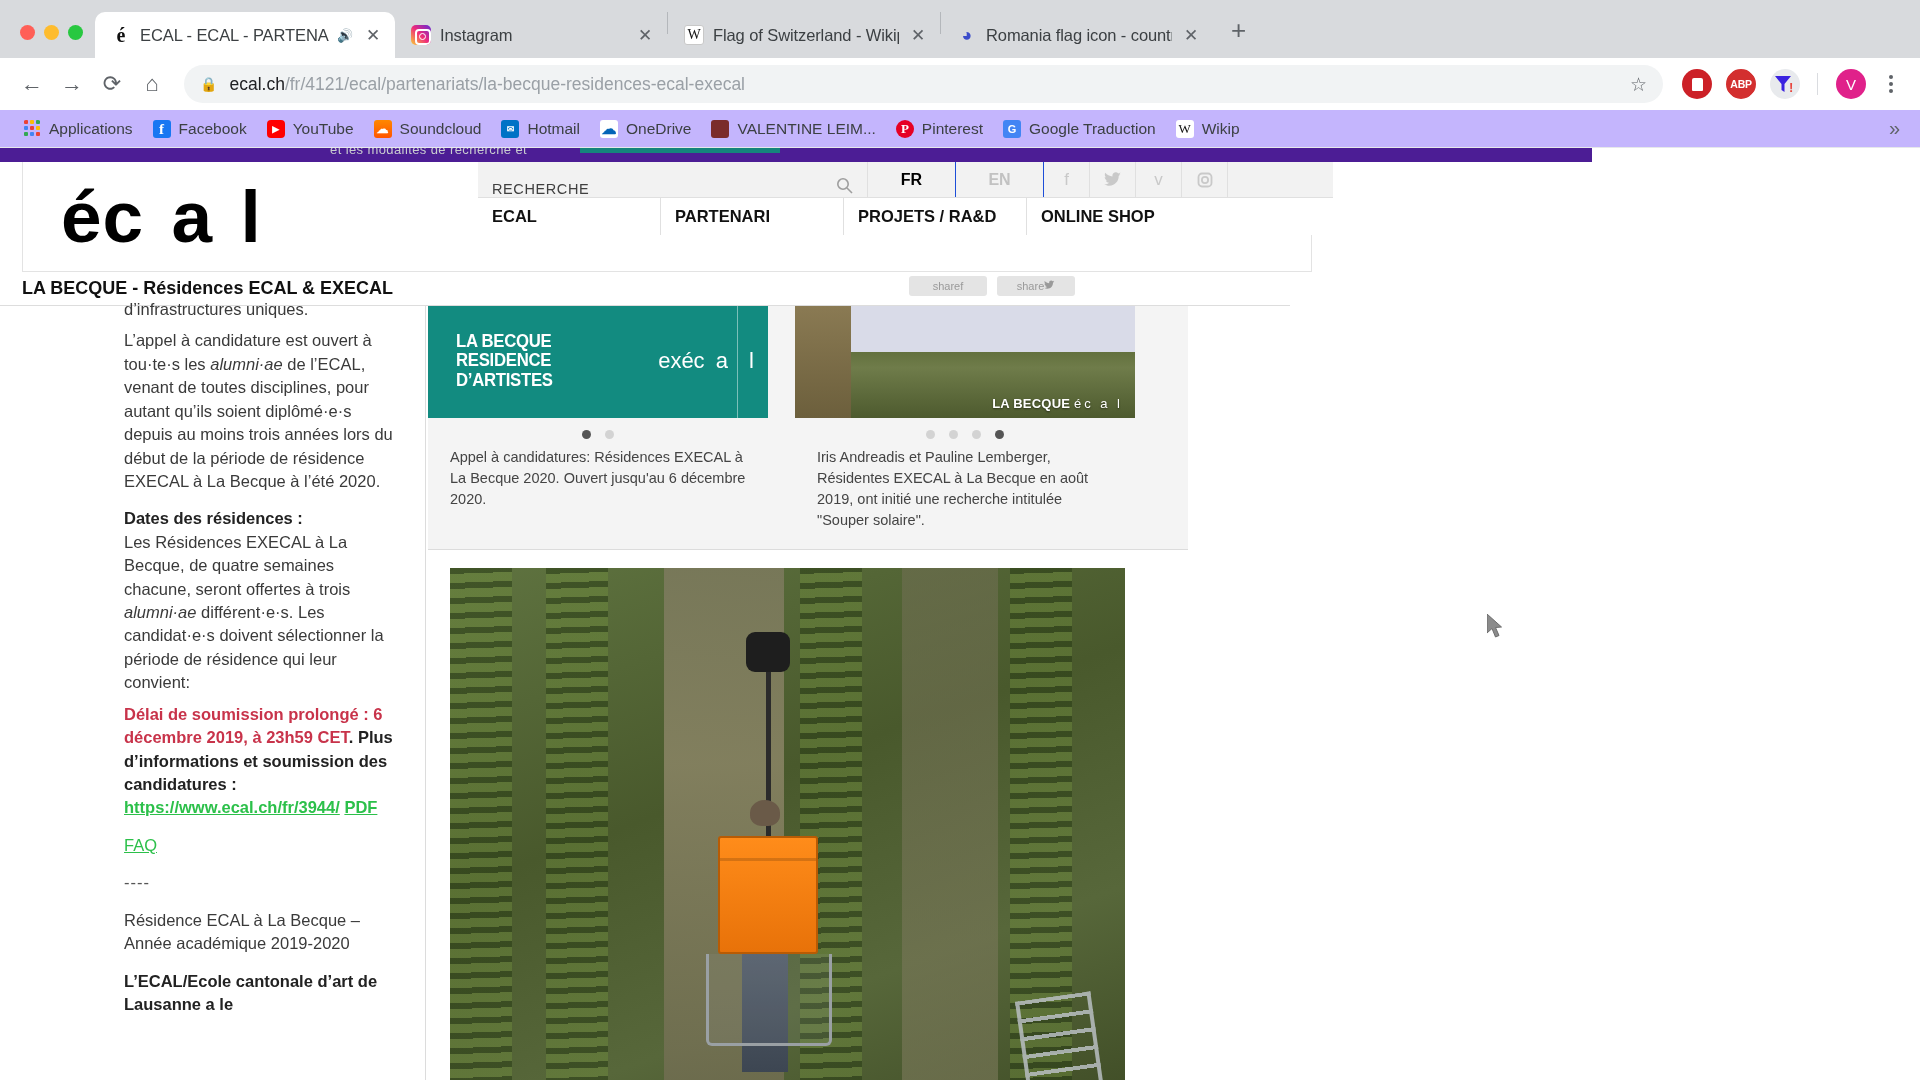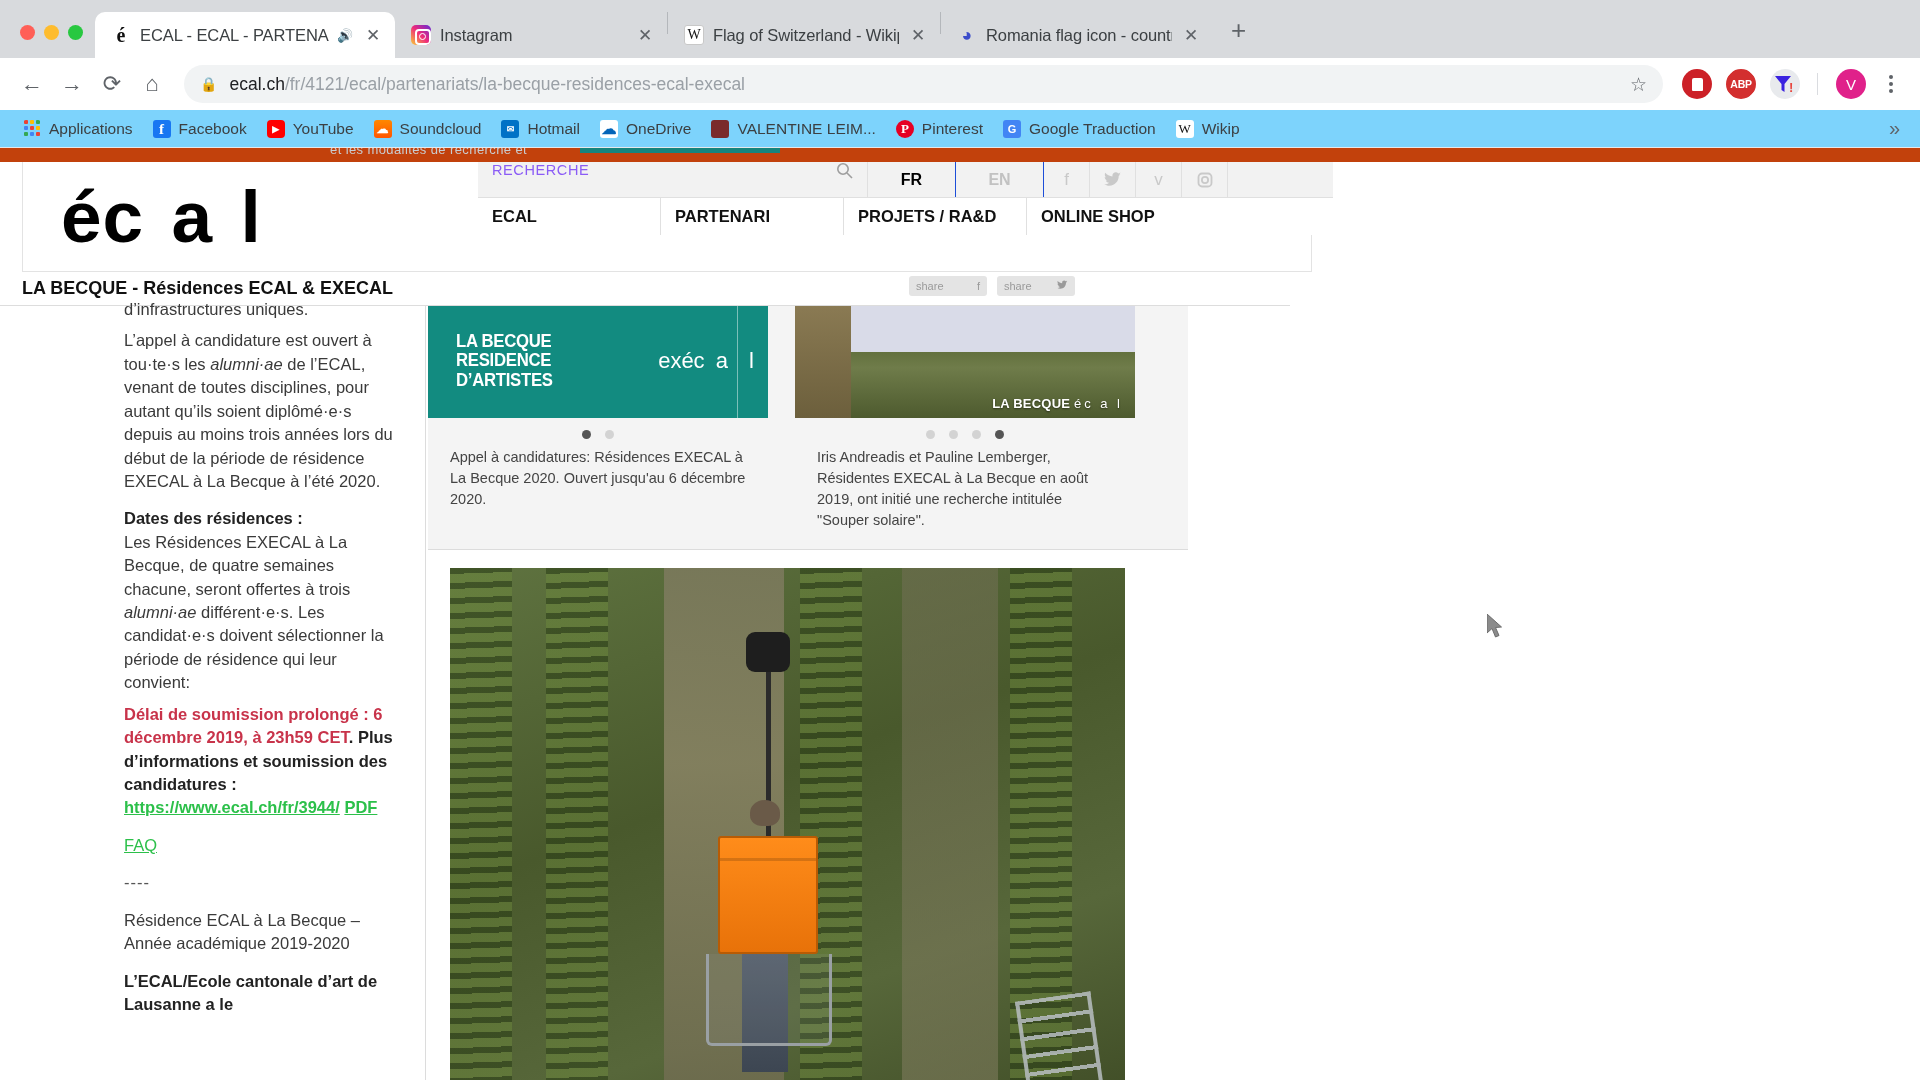--- a/index.html
+++ b/index.html
@@ -106,21 +106,21 @@
   .avatar {
     width: 30px; height: 30px; border-radius: 50%; background: #e0218a;
     color: #fff; display: flex; align-items: center; justify-content: center;
     font-size: 15px; font-weight: 500; margin: 0 6px;
   }
   .kebab { width:30px; display:flex; flex-direction:column; align-items:center; gap:3px; }
   .kebab i { width:4px; height:4px; border-radius:50%; background:#5f6368; display:block; }
 
   
   .bookmarks {
-    height: 38px; background: #7dd3fc; display: flex; align-items: center;
+    height: 38px; background: #c4b5fd; display: flex; align-items: center;
     padding: 0 14px; gap: 2px; border-bottom: 1px solid #e6e8eb;
     font-size: 15.5px; color: #3c4043;
   }
   .bm { display:flex; align-items:center; gap:8px; padding: 4px 9px; white-space:nowrap; }
   .bmicon { width:18px; height:18px; flex:0 0 18px; display:flex; align-items:center; justify-content:center;
             font-size:12px; border-radius:3px; color:#fff; font-weight:bold; overflow:hidden; }
   .bm-apps { display:grid; grid-template-columns:repeat(3,4px); grid-template-rows:repeat(3,4px); gap:2px; background:none; }
   .bm-apps i { display:block; width:4px; height:4px; border-radius:1px; }
   .bm-fb { background:#1877f2; font-family:"Liberation Serif",serif; font-size:15px; align-items:flex-end; }
   .bm-yt { background:#ff0000; border-radius:4px; font-size:9px; }
@@ -130,22 +130,22 @@
   .bm-vl { background:#7a2b2b; }
   .bm-pin { background:#e60023; border-radius:50%; font-family:"Liberation Serif",serif; font-size:13px; }
   .bm-gt { background:#4285f4; font-size:11px; }
   .bm-wk { background:#fff; color:#111; font-family:"Liberation Serif",serif; font-size:13px; font-weight:normal; }
   .bm-more { margin-left:auto; font-size:20px; color:#5f6368; padding-right:6px; }
 
   
   .viewport { position:absolute; top:148px; left:0; width:1920px; height:932px; background:#fff; overflow:hidden; }
 
   .page-topfade {
-    position:absolute; top:0; left:0; width:1920px; height:14px;
-    background:#c2410c; overflow:hidden;
+    position:absolute; top:0; left:0; width:1592px; height:14px;
+    background:#4c1d95; overflow:hidden;
   }
   .page-topfade .ghost {
     font-size:13px; color:#c9ccd0; white-space:nowrap;
     position:absolute; top:-6px; left:330px; letter-spacing:0.4px;
   }
   .teal-edge { position:absolute; top:0; left:580px; width:200px; height:5px; background:#15847c; }
 
   .site-header {
     position:absolute; top:14px; left:22px; width:1290px; height:110px;
     background:#fff; border:1px solid #e3e3e3; border-top:none;
@@ -154,22 +154,22 @@
   .ecal-logo {
     font-family:"Liberation Sans", sans-serif; font-weight:bold;
     font-size:73px; letter-spacing:1px; color:#000; margin-left:38px;
     line-height:1;
   }
   .ecal-logo span.sp { letter-spacing:7px; }
   .navbox { position:absolute; left:455px; top:0; width:855px; }
   .navrow { display:flex; }
   .navrow.top { background:#f2f2f2; height:36px; border-bottom:1px solid #e0e0e0; }
   .search-cell {
-    flex:0 0 390px; display:flex; align-items:flex-start; justify-content:space-between;
-    padding:0 14px; color:#8b5cf6; font-size:14.5px; letter-spacing:0.6px;
+    flex:0 0 390px; display:flex; align-items:flex-end; justify-content:space-between;
+    padding:0 14px; color:#404040; font-size:14.5px; letter-spacing:0.6px;
     border-right:1px solid #e0e0e0;
   }
   .lang-cell {
     flex:0 0 88px; display:flex; align-items:center; justify-content:center;
     font-size:16px; font-weight:bold; border-right:1px solid #1d4ed8;
   }
   .lang-cell.off { color:#c2c2c2; }
   .soc-cell {
     flex:0 0 46px; display:flex; align-items:center; justify-content:center;
     color:#c9c9c9; font-size:17px; border-right:1px solid #e0e0e0;
@@ -186,21 +186,21 @@
   .menu-cell.c4 { flex:1 1 auto; border-right:none; }
 
   .page-title-bar {
     position:absolute; top:124px; left:0; width:1290px; height:34px;
     border-bottom:1px solid #ddd; display:flex; align-items:center;
   }
   .page-title { font-size:18px; font-weight:bold; color:#111; margin-left:22px; }
   .share-btns { position:absolute; right:215px; top:4px; display:flex; gap:10px; }
   .share-btn {
     width:78px; height:20px; background:#e4e4e4; border-radius:3px;
-    display:flex; align-items:center; justify-content:space-between;
+    display:flex; align-items:center; justify-content:center;
     padding:0 7px; font-size:11px; color:#9a9a9a;
   }
 
   .content { position:absolute; top:158px; left:0; width:1920px; height:774px; }
 
   .leftcol {
     position:absolute; left:22px; top:0; width:404px; height:774px;
     border-right:1px solid #dcdcdc; padding: 0 24px 0 102px;
     font-size:16.5px; line-height:1.42; color:#3a3a3a;
   }

